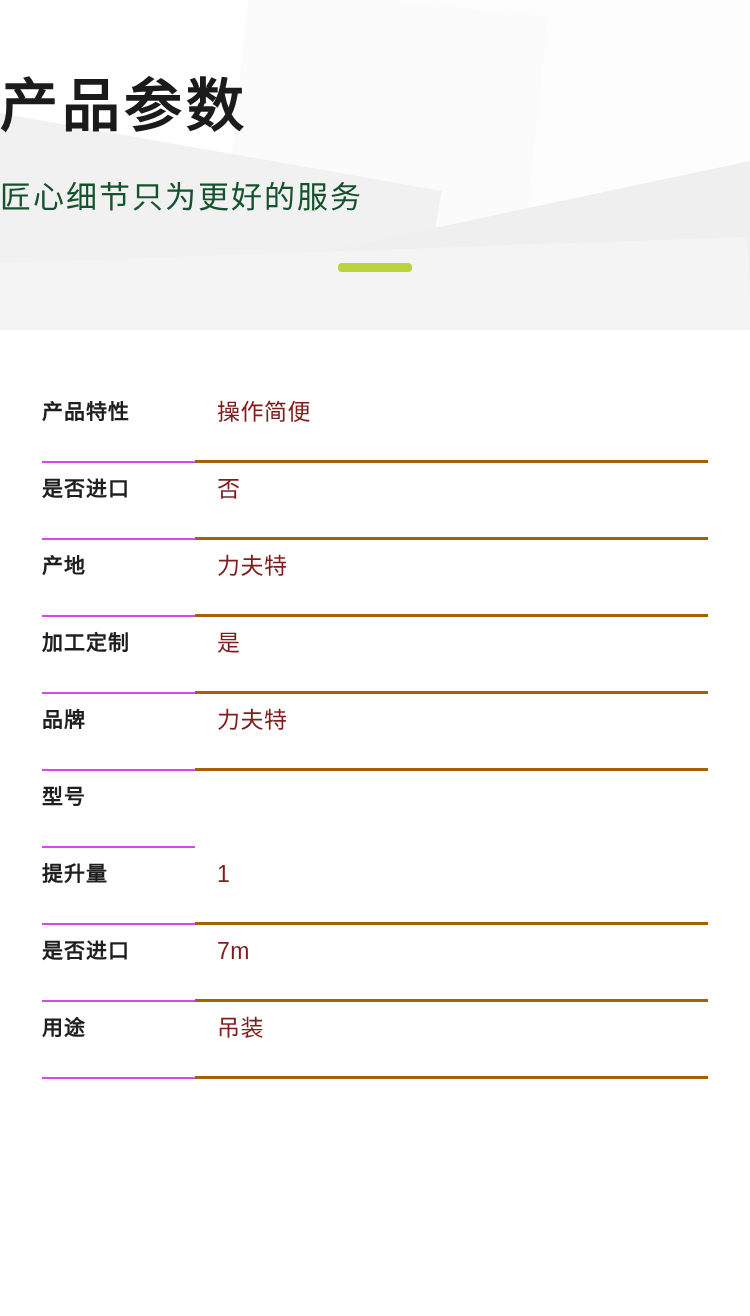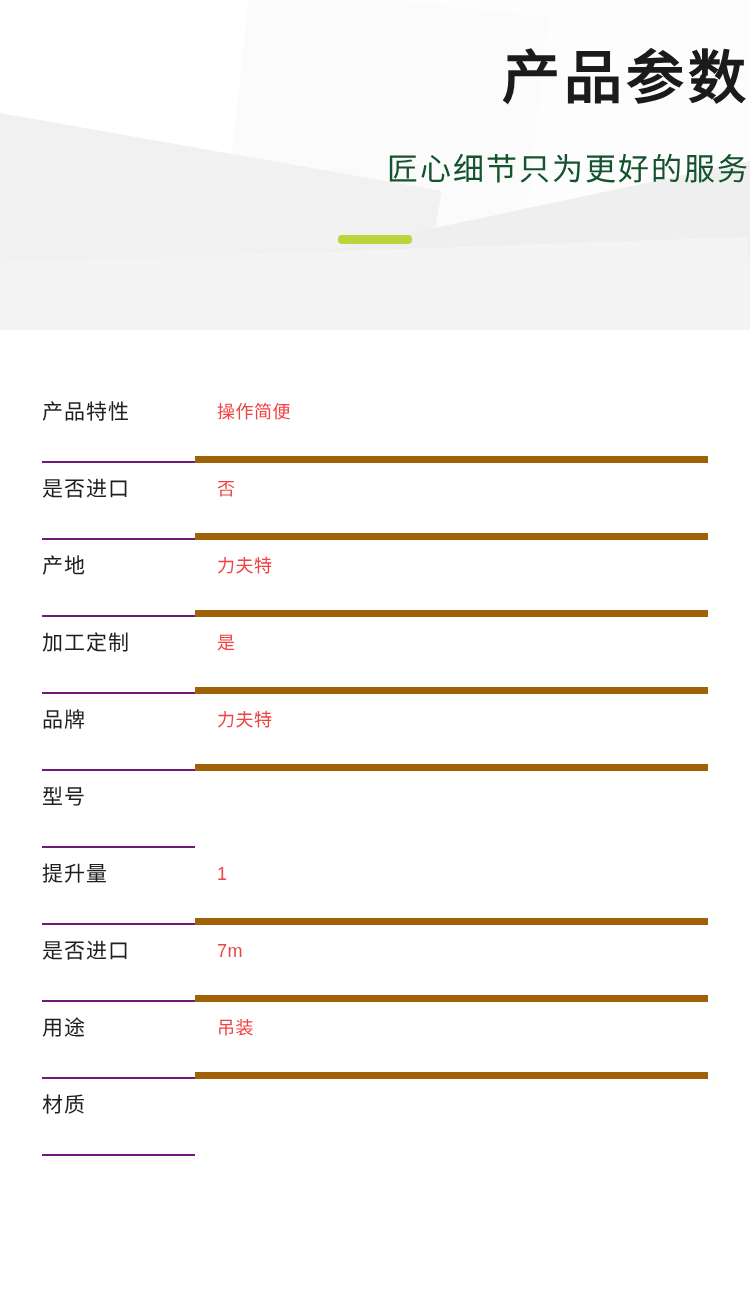--- a/index.html
+++ b/index.html
@@ -61,22 +61,22 @@
   .facet-6 {
     top: 250px; left: 0px;
     width: 750px; height: 120px;
     background: #f4f4f4;
     transform: rotate(-2deg);
   }
 
   .header-inner {
     position: relative;
     z-index: 5;
-    text-align: right;
-    padding-top: 46px;
+    text-align: left;
+    padding-top: 74px;
   }
   .main-title {
     font-size: 58px;
     font-weight: 700;
     letter-spacing: 4px;
     color: #1b1b1b;
     line-height: 1.1;
     margin: 0;
   }
   .sub-title {
@@ -108,32 +108,33 @@
   }
   .spec-label {
     width: 153px;
     flex: 0 0 153px;
     box-sizing: border-box;
     font-size: 21px;
     color: #1f1f1f;
     letter-spacing: 1px;
     height: 77px;
     line-height: 52px;
-    border-bottom: 2px solid #701a75;
+    border-bottom: 2px solid #d946ef;
     padding-right: 10px;
+    font-weight: bold;
   }
   .spec-value {
     flex: 1 1 auto;
     box-sizing: border-box;
-    font-size: 18px;
-    color: #ef4444;
+    font-size: 23px;
+    color: #7f1d1d;
     letter-spacing: 0.5px;
     height: 77px;
     line-height: 52px;
-    border-bottom: 7px solid #a16207;
+    border-bottom: 3px solid #a16207;
     padding-left: 22px;
   }
 
   .footer-space {
     height: 40px;
   }
 </style>
 </head>
 <body>
 
@@ -182,17 +183,16 @@
   </div>
   <div class="spec-row">
     <div class="spec-label">是否进口</div>
     <div class="spec-value">7m</div>
   </div>
   <div class="spec-row">
     <div class="spec-label">用途</div>
     <div class="spec-value">吊装</div>
   </div>
   <div class="spec-row">
-    <div class="spec-label">材质</div>
   </div>
 </div>
 
 <div class="footer-space"></div>
 
 </body></html>

